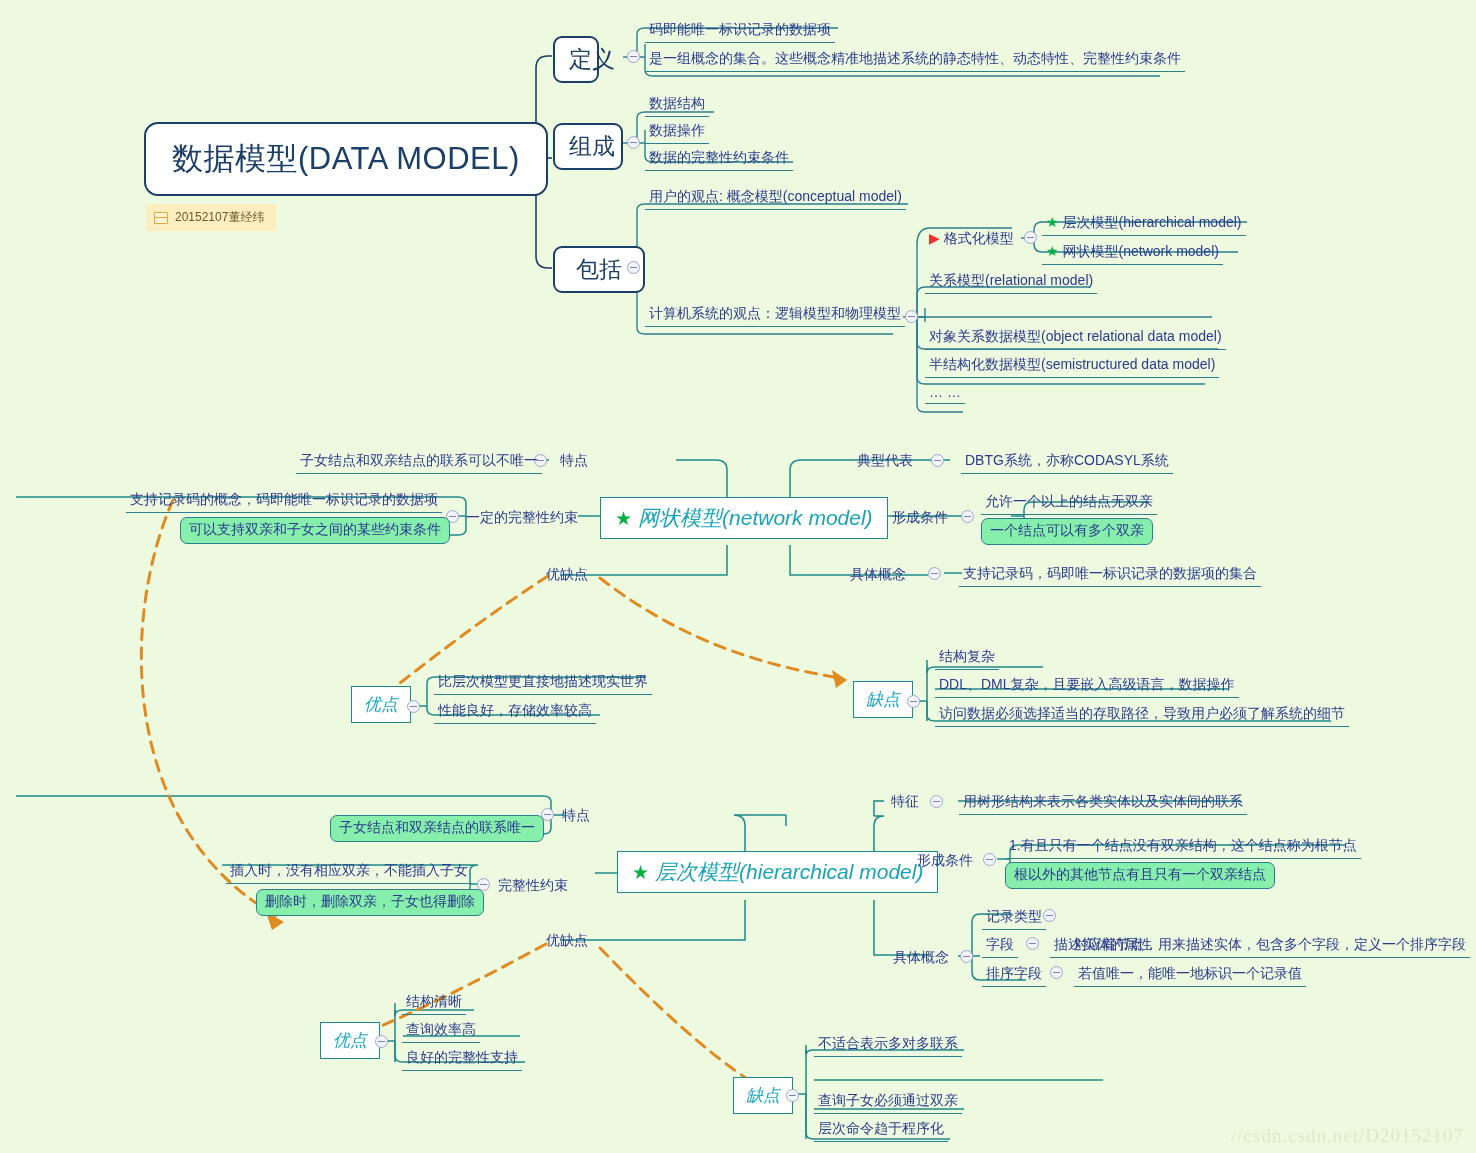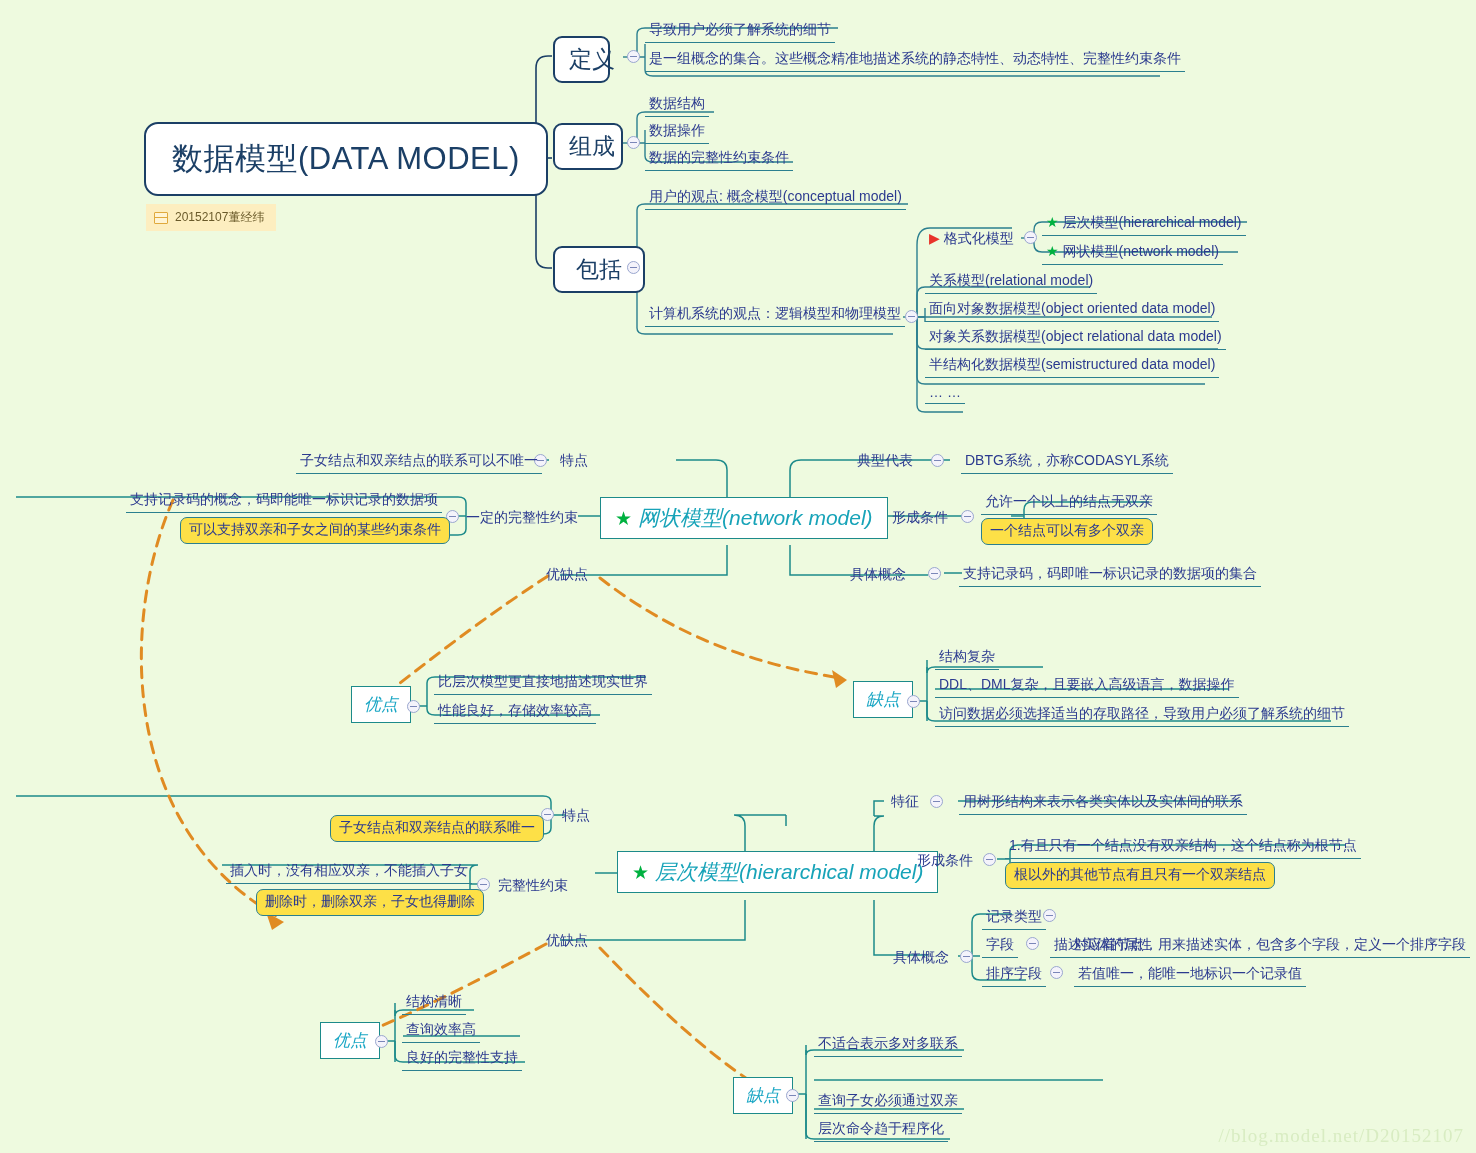--- a/index.html
+++ b/index.html
@@ -29,21 +29,21 @@
   
   .topic{
     color:#2b3a8f;font-size:14px;padding:2px 4px 3px 4px;
     border-bottom:1.4px solid #2b7f8f;background:transparent;
   }
   .topic.noline{border-bottom:none;}
   .topic.wrap{white-space:normal;line-height:1.35;}
   
   .tbox{
     color:#2b3a8f;font-size:14px;padding:3px 8px 4px 8px;
-    border:1.4px solid #2b7f8f;border-radius:7px;background:#fde047;
+    border:1.4px solid #2b7f8f;border-radius:7px;background:#86efac;
   }
   
   .model{
     border:1.6px solid #1c8a8a;background:#ffffff;
     color:#17a3b8;font-size:21px;font-style:italic;padding:6px 14px;
   }
   .model .star{color:#00b140;font-style:normal;margin-right:6px;font-size:19px;}
   
   .pmbox{
     border:1.6px solid #1c8a8a;background:#ffffff;color:#19a6c4;
@@ -208,23 +208,23 @@
       <polygon points="758,1086 742,1078 748,1096"></polygon>
     </g>
   </svg>
 
   <div class="node root" style="left:144px;top:122px;">数据模型(DATA MODEL)</div>
   <div class="note" style="left:146px;top:204px;">
     <span class="nicon"></span>
     <span>20152107董经纬</span>
   </div>
 
-  <div class="node lvl1" style="left:553px;top:36px;width:57px;">定义</div>
+  <div class="node lvl1" style="left:553px;top:36px;width:46px;">定义</div>
   <div class="toggle" style="left:627px;top:50px;"></div>
-  <div class="node topic" style="left:645px;top:19px;">导致用户必须了解系统的细节</div>
+  <div class="node topic" style="left:645px;top:19px;">码即能唯一标识记录的数据项</div>
   <div class="node topic" style="left:645px;top:48px;">是一组概念的集合。这些概念精准地描述系统的静态特性、动态特性、完整性约束条件</div>
 
   <div class="node lvl1" style="left:553px;top:123px;width:70px;">组成</div>
   <div class="toggle" style="left:627px;top:136px;"></div>
   <div class="node topic" style="left:645px;top:93px;">数据结构</div>
   <div class="node topic" style="left:645px;top:120px;">数据操作</div>
   <div class="node topic" style="left:645px;top:147px;">数据的完整性约束条件</div>
 
   <div class="node lvl1" style="left:553px;top:246px;width:92px;">包括</div>
   <div class="toggle" style="left:627px;top:261px;"></div>
@@ -237,21 +237,20 @@
   </div>
   <div class="toggle" style="left:1024px;top:231px;"></div>
   <div class="node topic" style="left:1042px;top:212px;">
     <span class="gstar">★</span><span>层次模型(hierarchical model)</span>
   </div>
   <div class="node topic" style="left:1042px;top:241px;">
     <span class="gstar">★</span><span>网状模型(network model)</span>
   </div>
 
   <div class="node topic" style="left:925px;top:270px;">关系模型(relational model)</div>
-  <div class="node topic" style="left:925px;top:298px;">面向对象数据模型(object oriented data model)</div>
   <div class="node topic" style="left:925px;top:326px;">对象关系数据模型(object relational data model)</div>
   <div class="node topic" style="left:925px;top:354px;">半结构化数据模型(semistructured data model)</div>
   <div class="node topic" style="left:925px;top:382px;">… …</div>
 
   <div class="node model" style="left:600px;top:497px;">
     <span class="star">★</span><span>网状模型(network model)</span>
   </div>
 
   <div class="node lbl" style="left:560px;top:452px;">特点</div>
   <div class="toggle" style="left:534px;top:454px;"></div>
@@ -332,14 +331,14 @@
   <div class="node topic" style="left:402px;top:991px;">结构清晰</div>
   <div class="node topic" style="left:402px;top:1019px;">查询效率高</div>
   <div class="node topic" style="left:402px;top:1047px;">良好的完整性支持</div>
 
   <div class="node pmbox" style="left:733px;top:1077px;">缺点</div>
   <div class="toggle" style="left:786px;top:1089px;"></div>
   <div class="node topic" style="left:814px;top:1033px;">不适合表示多对多联系</div>
   <div class="node topic" style="left:814px;top:1090px;">查询子女必须通过双亲</div>
   <div class="node topic" style="left:814px;top:1118px;">层次命令趋于程序化</div>
 
-  <div class="watermark">//blog.model.net/D20152107</div>
+  <div class="watermark">//csdn.csdn.net/D20152107</div>
 </div>
 
 </body></html>

